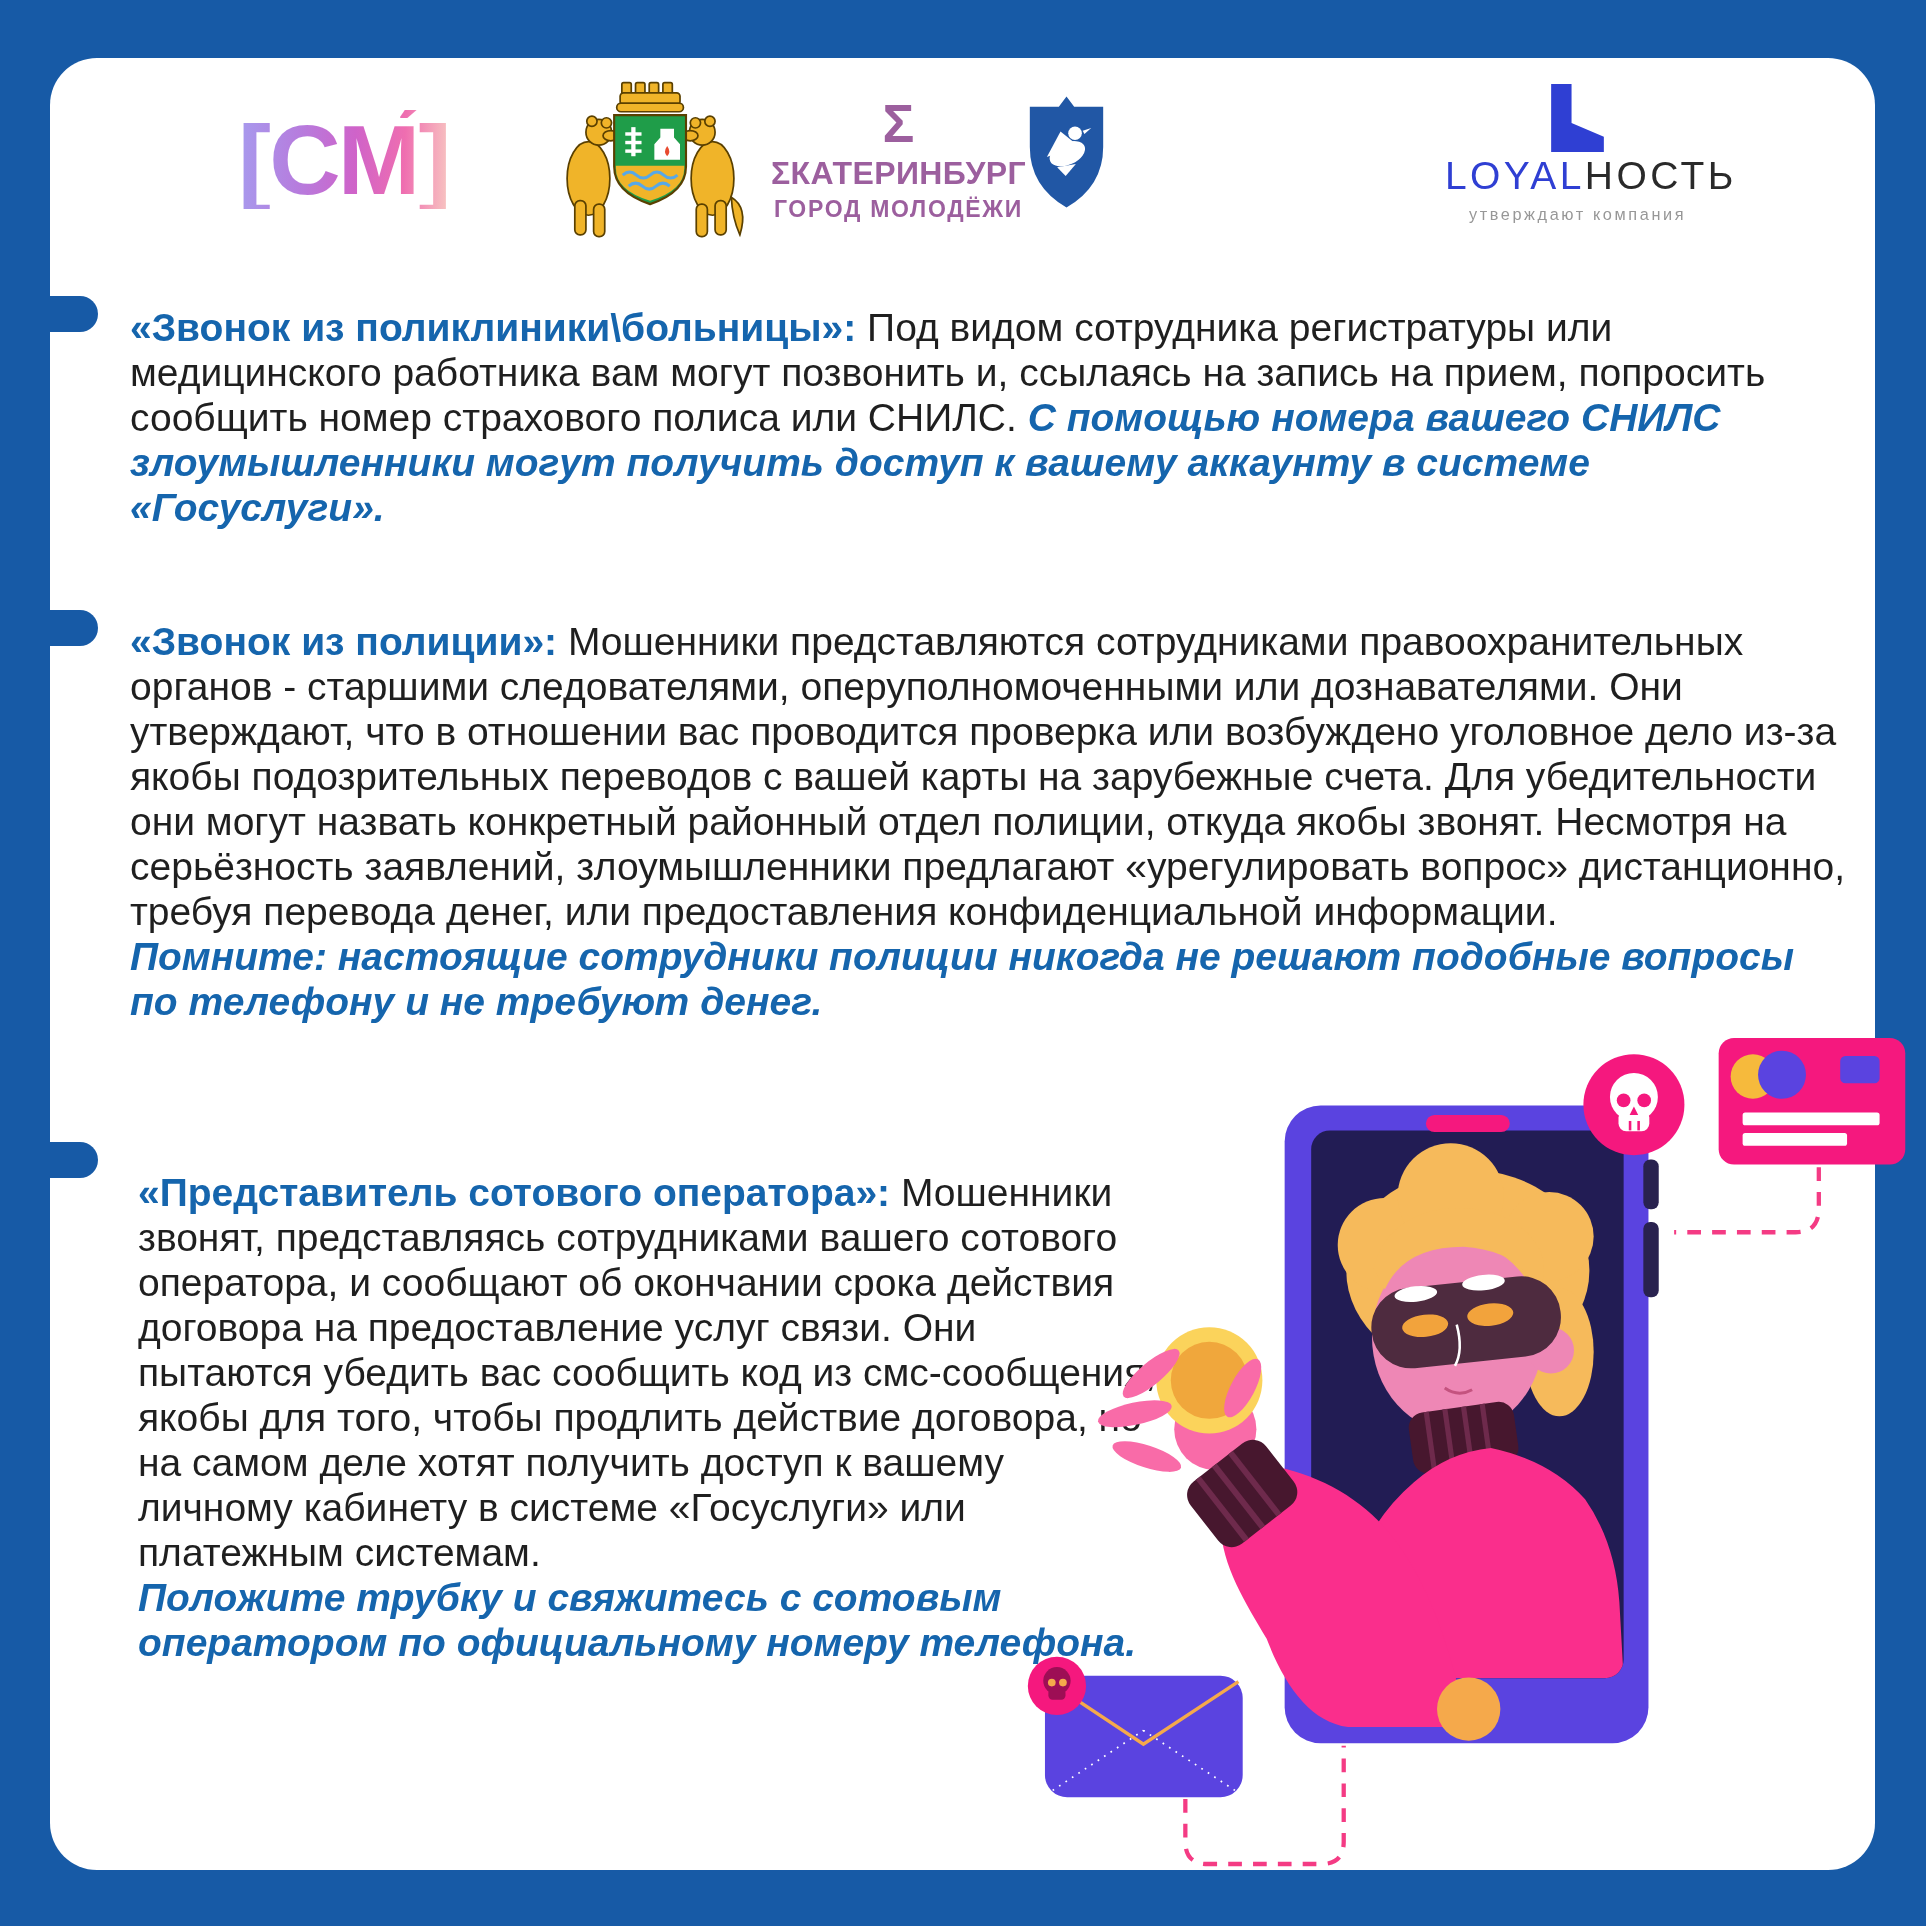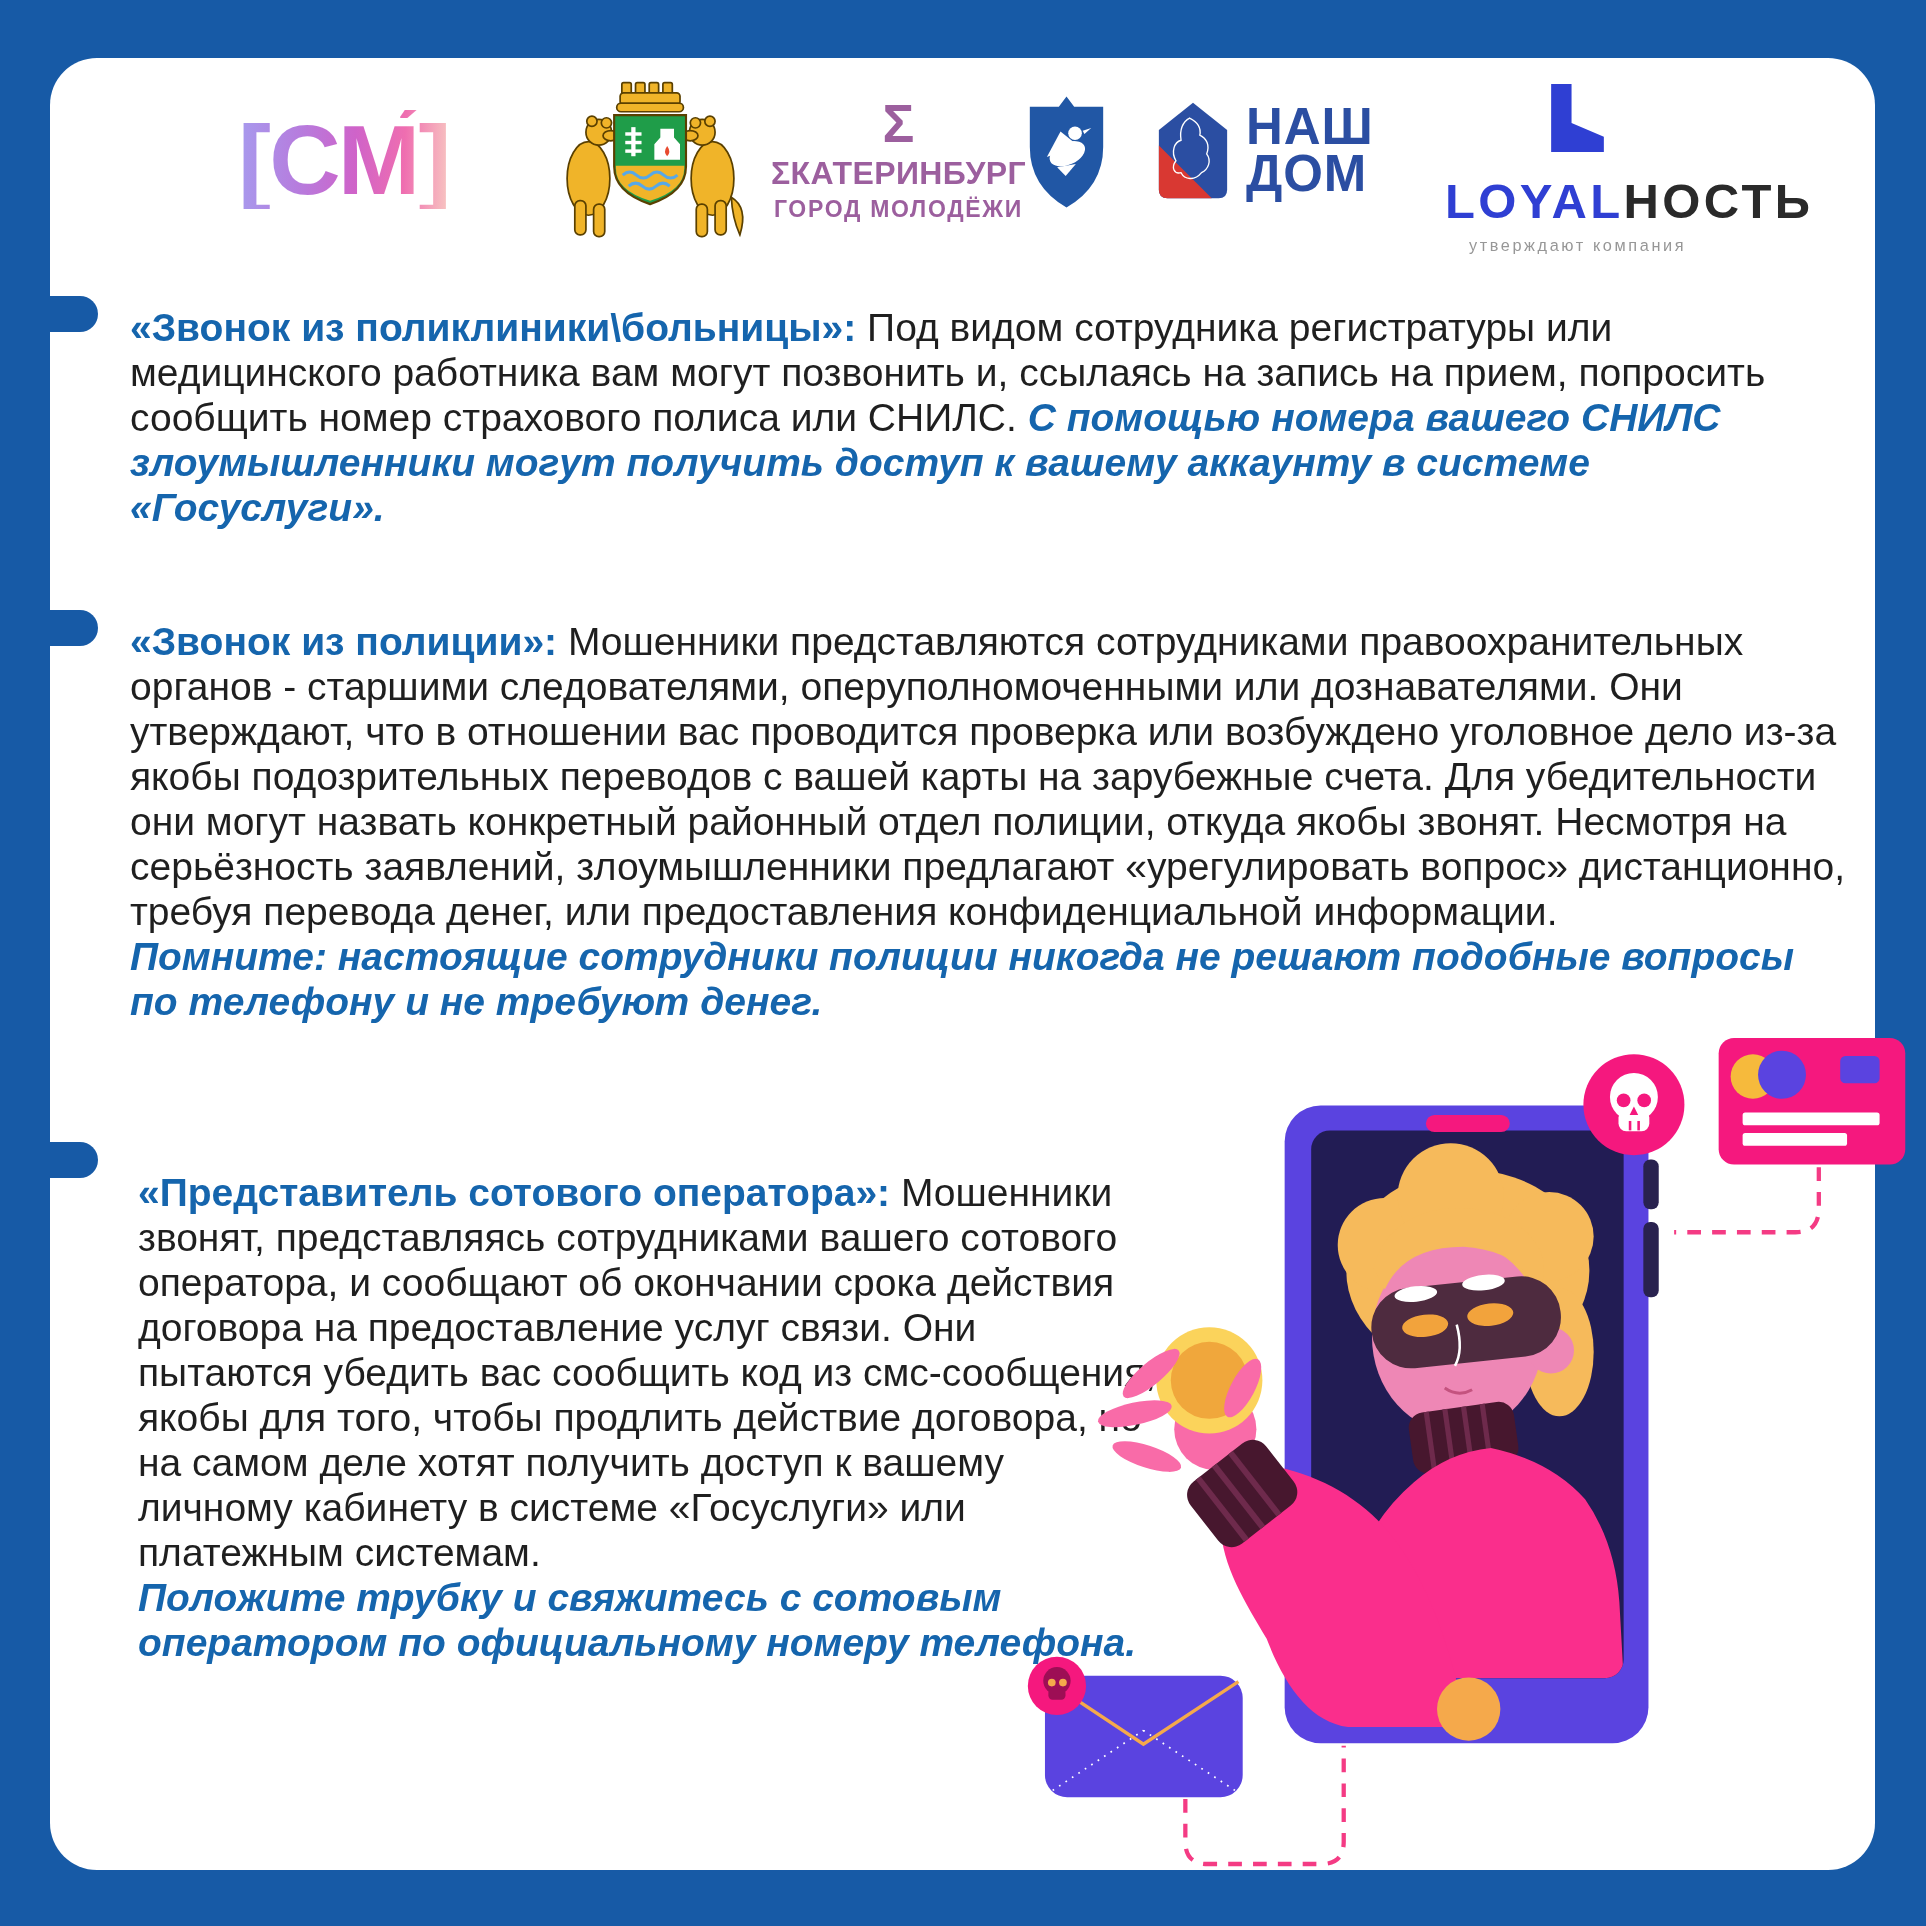--- a/index.html
+++ b/index.html
@@ -14,21 +14,21 @@
   .coat{position:absolute;left:550px;top:79px;}
   .ekb{position:absolute;left:770px;top:99px;width:257px;text-align:center;color:#9C5F9E;}
   .ekb .sym{font-size:53px;font-weight:700;line-height:.95;}
   .ekb .l1{font-size:32px;font-weight:700;letter-spacing:0.4px;margin-top:6px;}
   .ekb .l2{font-size:23px;font-weight:700;letter-spacing:1.7px;margin-top:3.4px;}
   .shield-logo{position:absolute;left:1023px;top:94px;}
   .nashdom{position:absolute;left:1157px;top:101px;display:flex;align-items:center;gap:17px;}
   .nashdom .txt{font-size:51px;font-weight:800;color:#2B4EA2;line-height:.92;letter-spacing:0.9px;}
   .loyal{position:absolute;left:1445px;top:84px;width:265px;text-align:center;}
   .loyal .mark{display:block;margin:0 auto;}
-  .loyal .t{font-size:49px;letter-spacing:3.4px;margin-top:21px;color:#2A2A2A;font-weight:bold;}
+  .loyal .t{font-size:39px;letter-spacing:3.4px;margin-top:2px;color:#2A2A2A;}
   .loyal .t .b{color:#2F3FD3;}
   .loyal .sub{font-size:16.3px;letter-spacing:2.6px;color:#979797;margin-top:6.8px;}
 
   
   .marker{position:absolute;left:50px;width:48px;height:36px;background:#175AA6;border-radius:0 18px 18px 0;}
   .tblock{position:absolute;margin:16px;font-size:39px;line-height:45px;color:#1F1F1F;}
   .tblock .head{font-weight:700;color:#1565AD;}
   .tblock .em{font-weight:700;font-style:italic;color:#1565AD;}
   .tblock .em.newline{display:block;}
   .b1{left:114px;top:289px;width:1722px;}
@@ -104,31 +104,20 @@
     <path d="M51 3 L60 15 H94 V62 q0 46 -43 71 Q8 108 8 62 V15 h34 z" fill="#2157A5"></path>
     <g fill="#ffffff">
       <circle cx="61" cy="46" r="8"></circle>
       <path d="M70 43 l10 -3 -8 7 z"></path>
       <ellipse cx="52" cy="70" rx="22" ry="13" transform="rotate(-24 52 70)"></ellipse>
       <path d="M44 44 L64 60 L28 74 z"></path>
       <path d="M40 86 l22 -4 -12 14 z"></path>
     </g>
   </svg>
 
-  <div class="nashdom">
-    <svg width="72" height="99" viewBox="0 0 84 116">
-      <path d="M42 2 L82 34 V104 q0 10 -10 10 H12 q-10 0 -10 -10 V34 Z" fill="#2B4EA2"></path>
-      <path d="M2 52 L64 114 H12 q-10 0 -10 -10 Z" fill="#D93832"></path>
-      <path d="M38 20 C46 24 52 30 50 40 C58 44 62 52 58 62 C64 70 60 80 52 84 C44 94 32 92 28 84 C20 86 16 78 22 70 C16 60 20 48 28 46 C26 34 30 24 38 20 Z" fill="none" stroke="#ffffff" stroke-width="1.6"></path>
-    </svg>
-    <div class="txt">
-      <div>НАШ</div>
-      <div>ДОМ</div>
-    </div>
-  </div>
 
   <div class="loyal">
     <svg class="mark" width="53" height="68" viewBox="0 0 62 80">
       <path d="M0 0 H24 V46 L62 62 V80 H0 Z" fill="#2F3FD3"></path>
     </svg>
     <div class="t"><span class="b">LOYAL</span><span>НОСТЬ</span></div>
     <div class="sub">утверждают компания</div>
   </div>
 
   <div class="marker" style="top:296px"></div>

